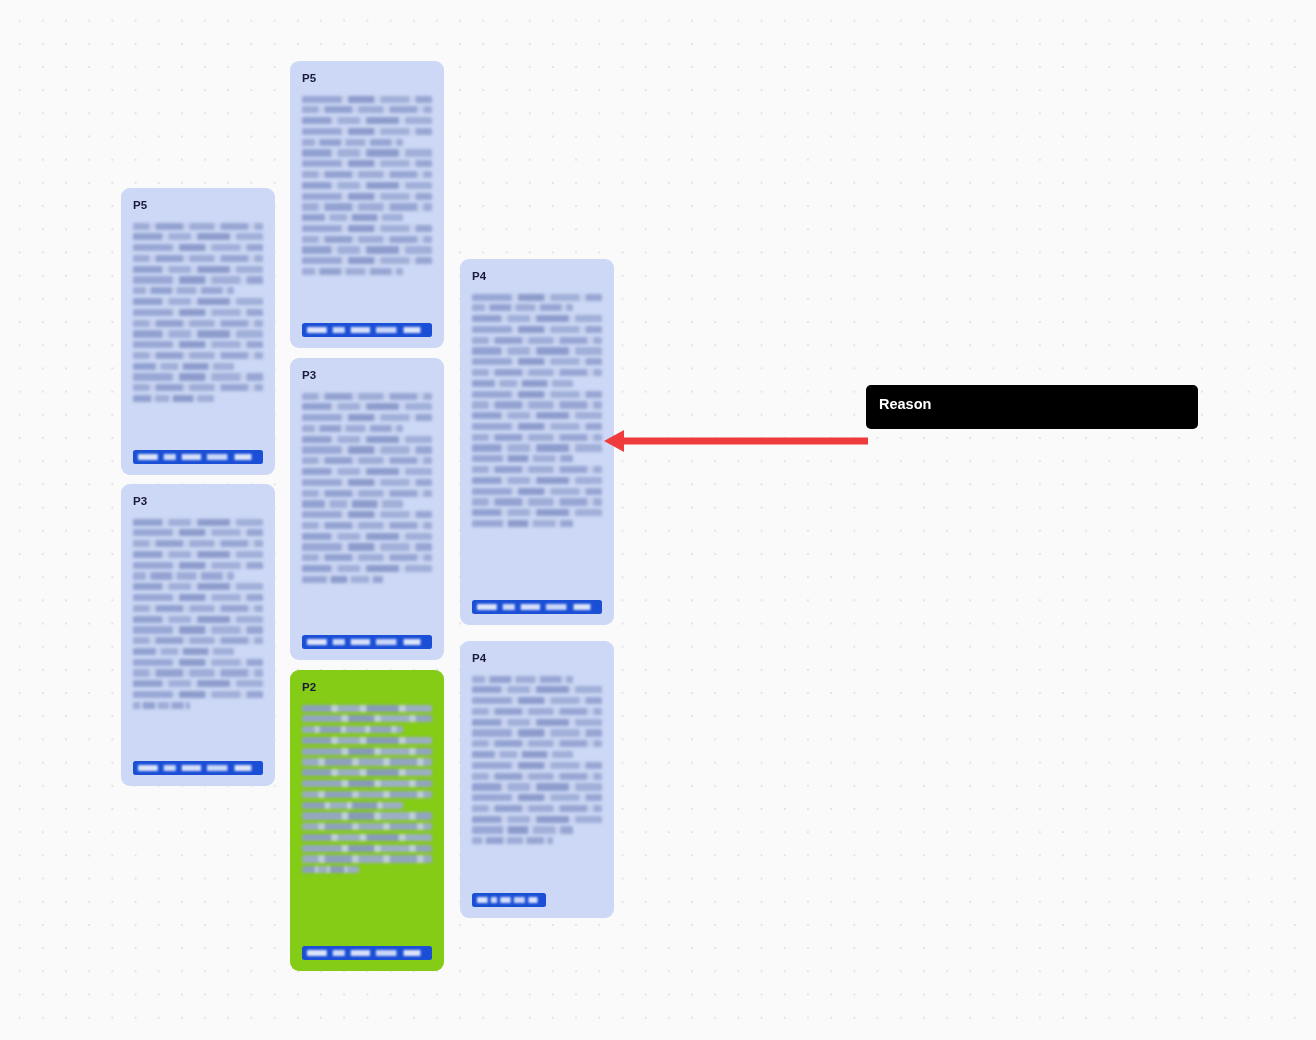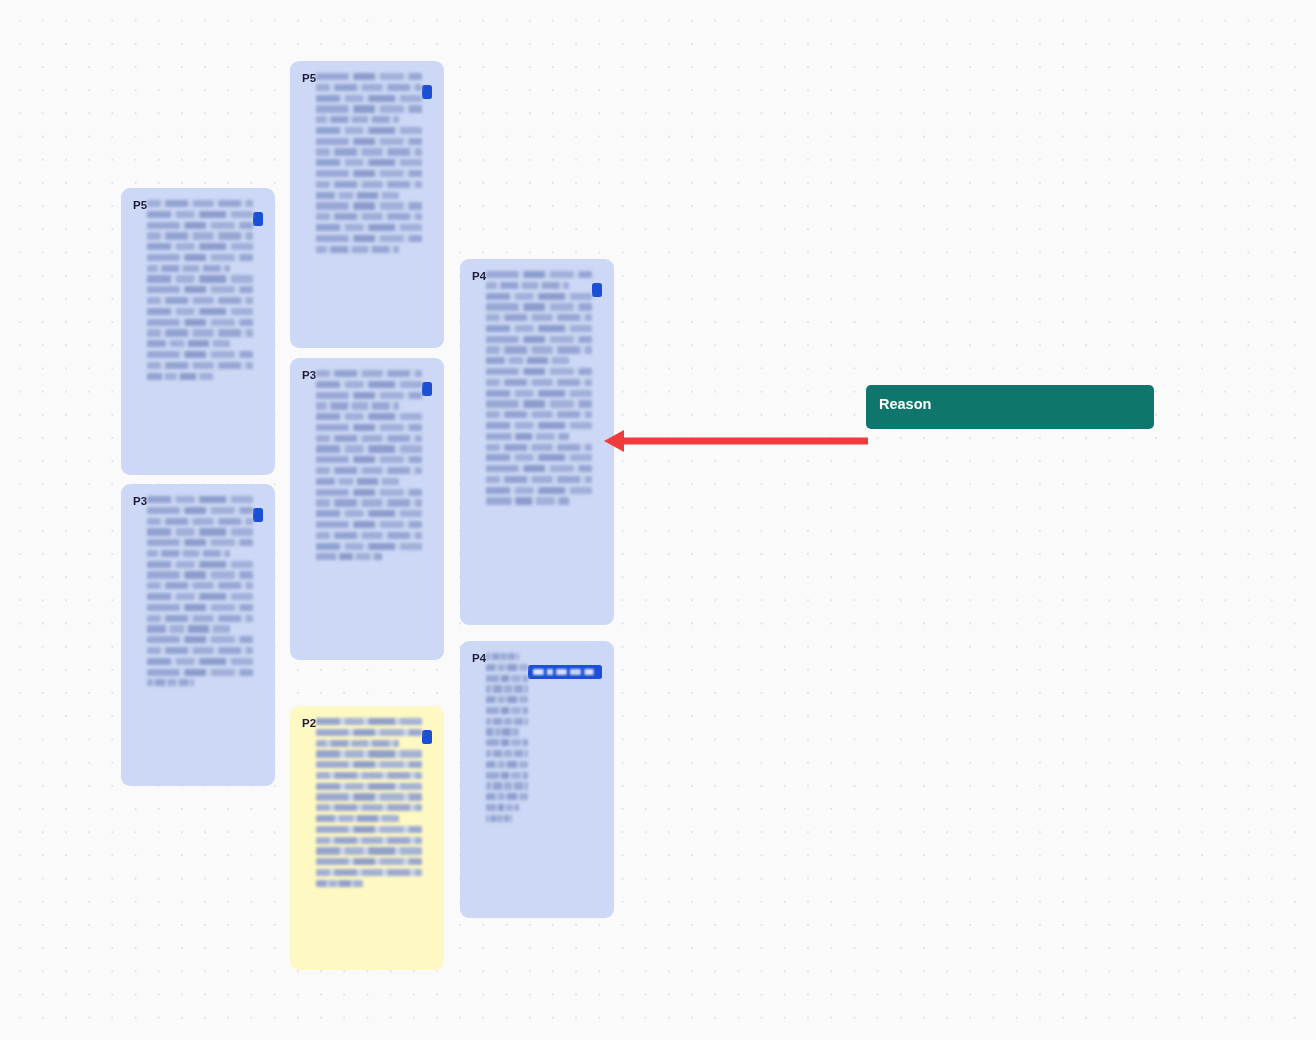--- a/index.html
+++ b/index.html
@@ -26,21 +26,21 @@
   }
 
   
   .card {
     position: absolute;
     background: #ccd8f5;
     border-radius: 9px;
     box-sizing: border-box;
     padding: 12px 12px 11px 12px;
     display: flex;
-    flex-direction: row;
+    flex-direction: column;
   }
   .card-title {
     font-size: 11.5px;
     font-weight: bold;
     color: #1b1a3a;
     letter-spacing: 0.2px;
     line-height: 1;
     margin-bottom: 11px;
     user-select: none;
   }
@@ -141,23 +141,23 @@
     width: 272px;
     height: 32px;
     pointer-events: none;
   }
 
   
   #reason-tooltip {
     position: absolute;
     left: 866px;
     top: 385px;
-    width: 288px;
+    width: 332px;
     box-sizing: border-box;
-    background: #0f766e;
+    background: #000000;
     border-radius: 5px;
     padding: 9px 13px 13px 13px;
     color: #d8d2e2;
   }
   #reason-tooltip .reason-title {
     font-size: 14.5px;
     font-weight: bold;
     color: #ffffff;
     line-height: 1.45;
     margin-bottom: 1px;
@@ -270,21 +270,21 @@
           <div class="ln v2"></div>
           <div class="ln v3"></div>
           <div class="ln"></div>
           <div class="ln v2"></div>
           <div class="ln v3 short"></div>
         </div>
         <div class="card-btn" style="background: rgb(26, 79, 214);">
           <div class="btn-ln"></div>
         </div>
       </div>
-      <div class="card" style="left: 290px; top: 706px; width: 154px; height: 264px; background: #fef9c3;">
+      <div class="card" style="left: 290px; top: 670px; width: 154px; height: 301px; background: #84cc16;">
         <div class="card-title" style="color: rgb(27, 26, 58);">P2</div>
         <div class="card-body">
           <div class="ln v2"></div>
           <div class="ln v3"></div>
           <div class="ln  short3"></div>
           <div class="ln v2"></div>
           <div class="ln v3"></div>
           <div class="ln"></div>
           <div class="ln v2"></div>
           <div class="ln v3"></div>

